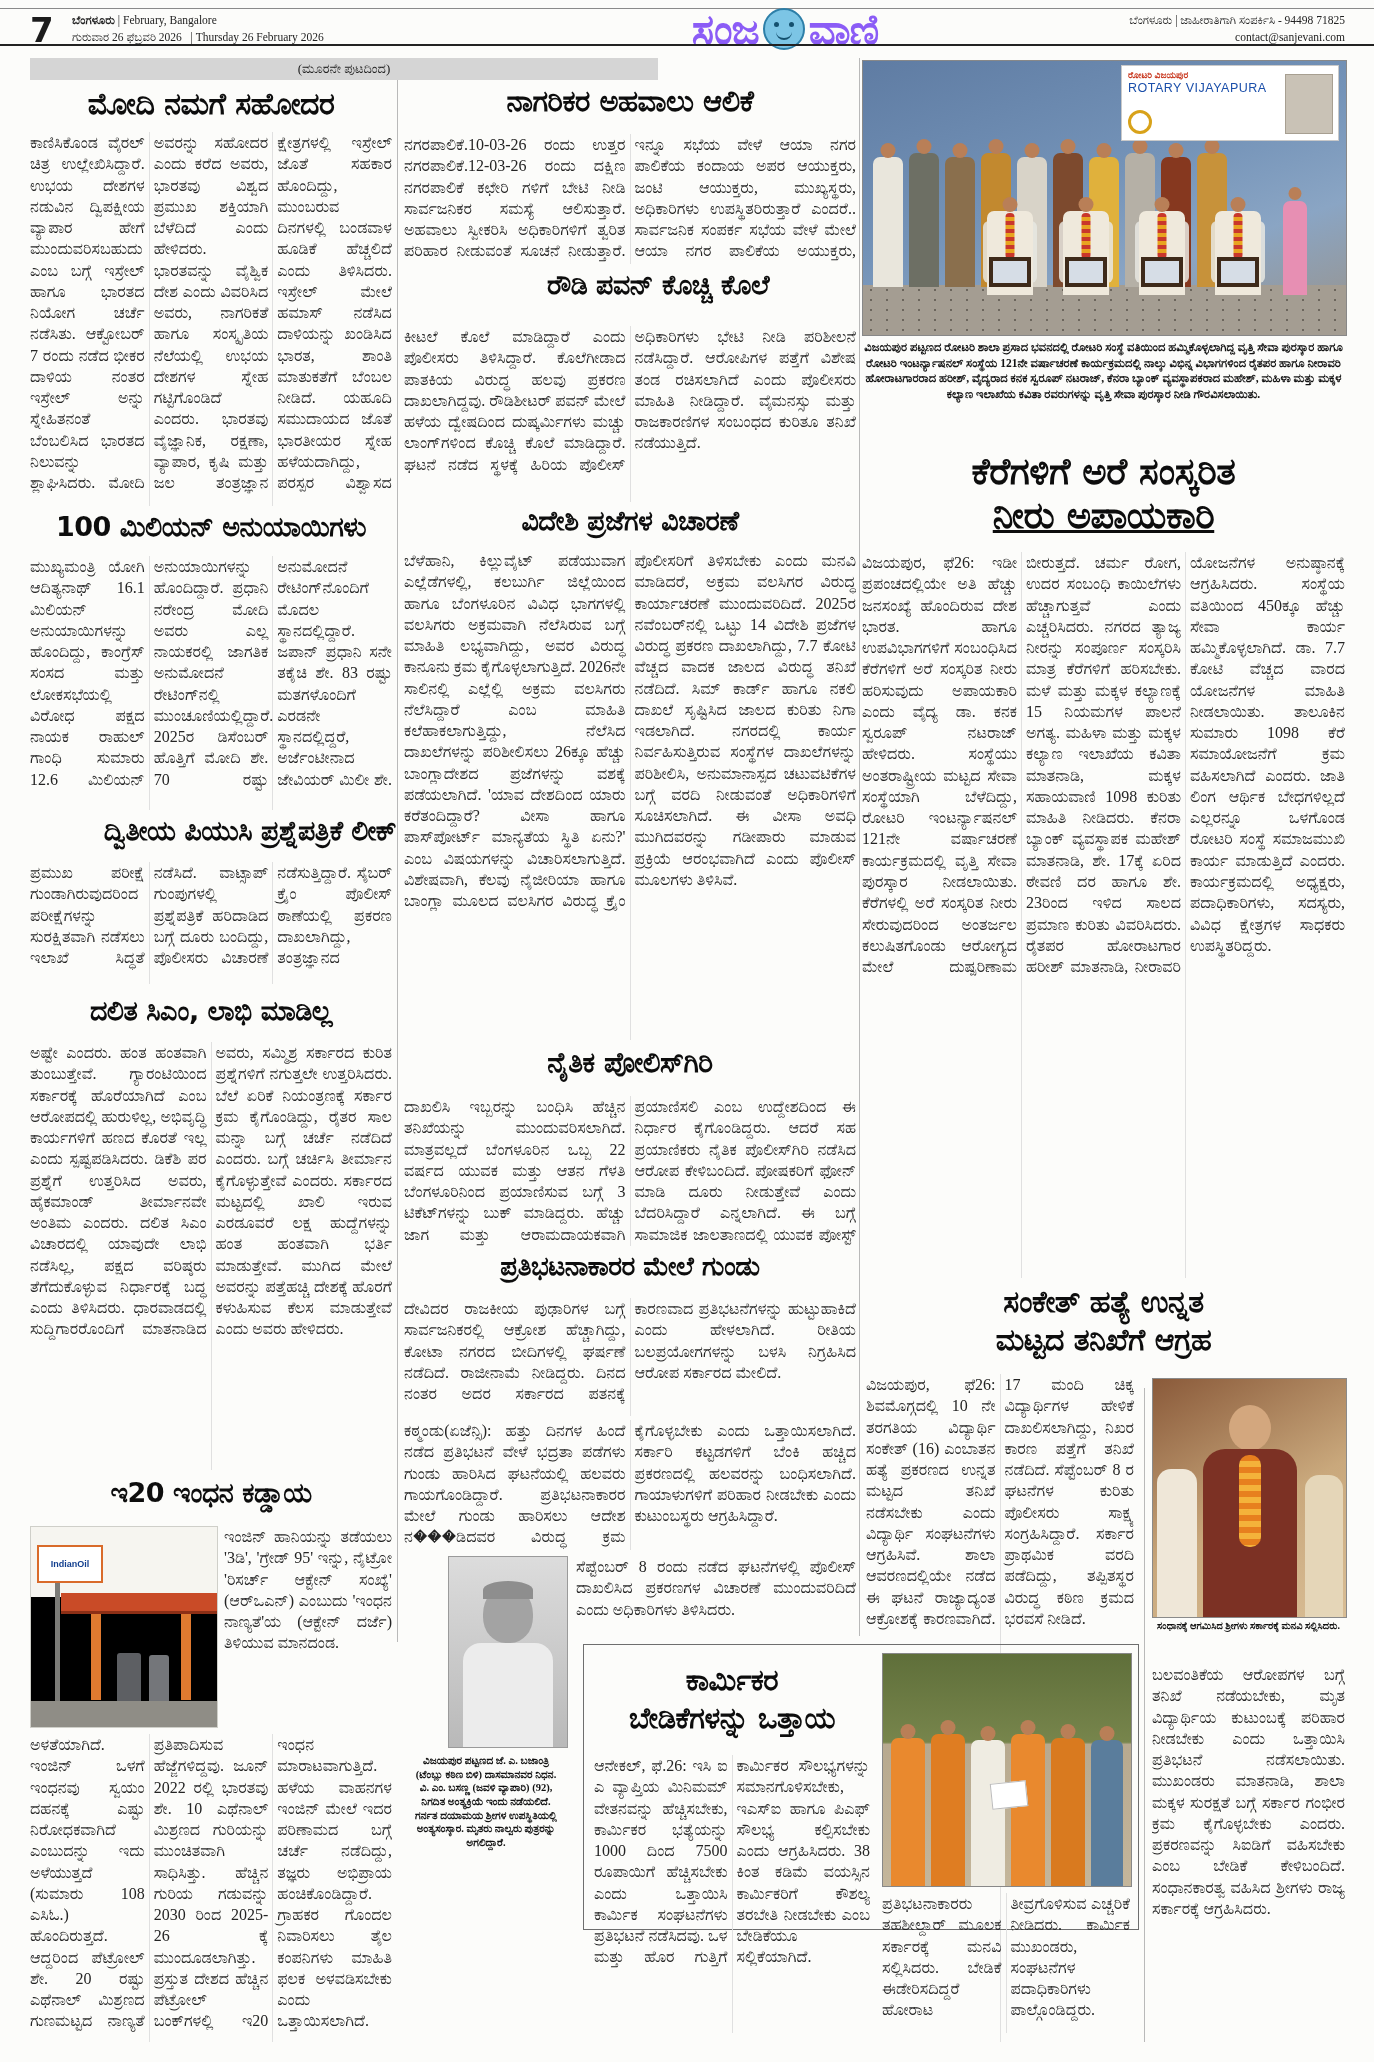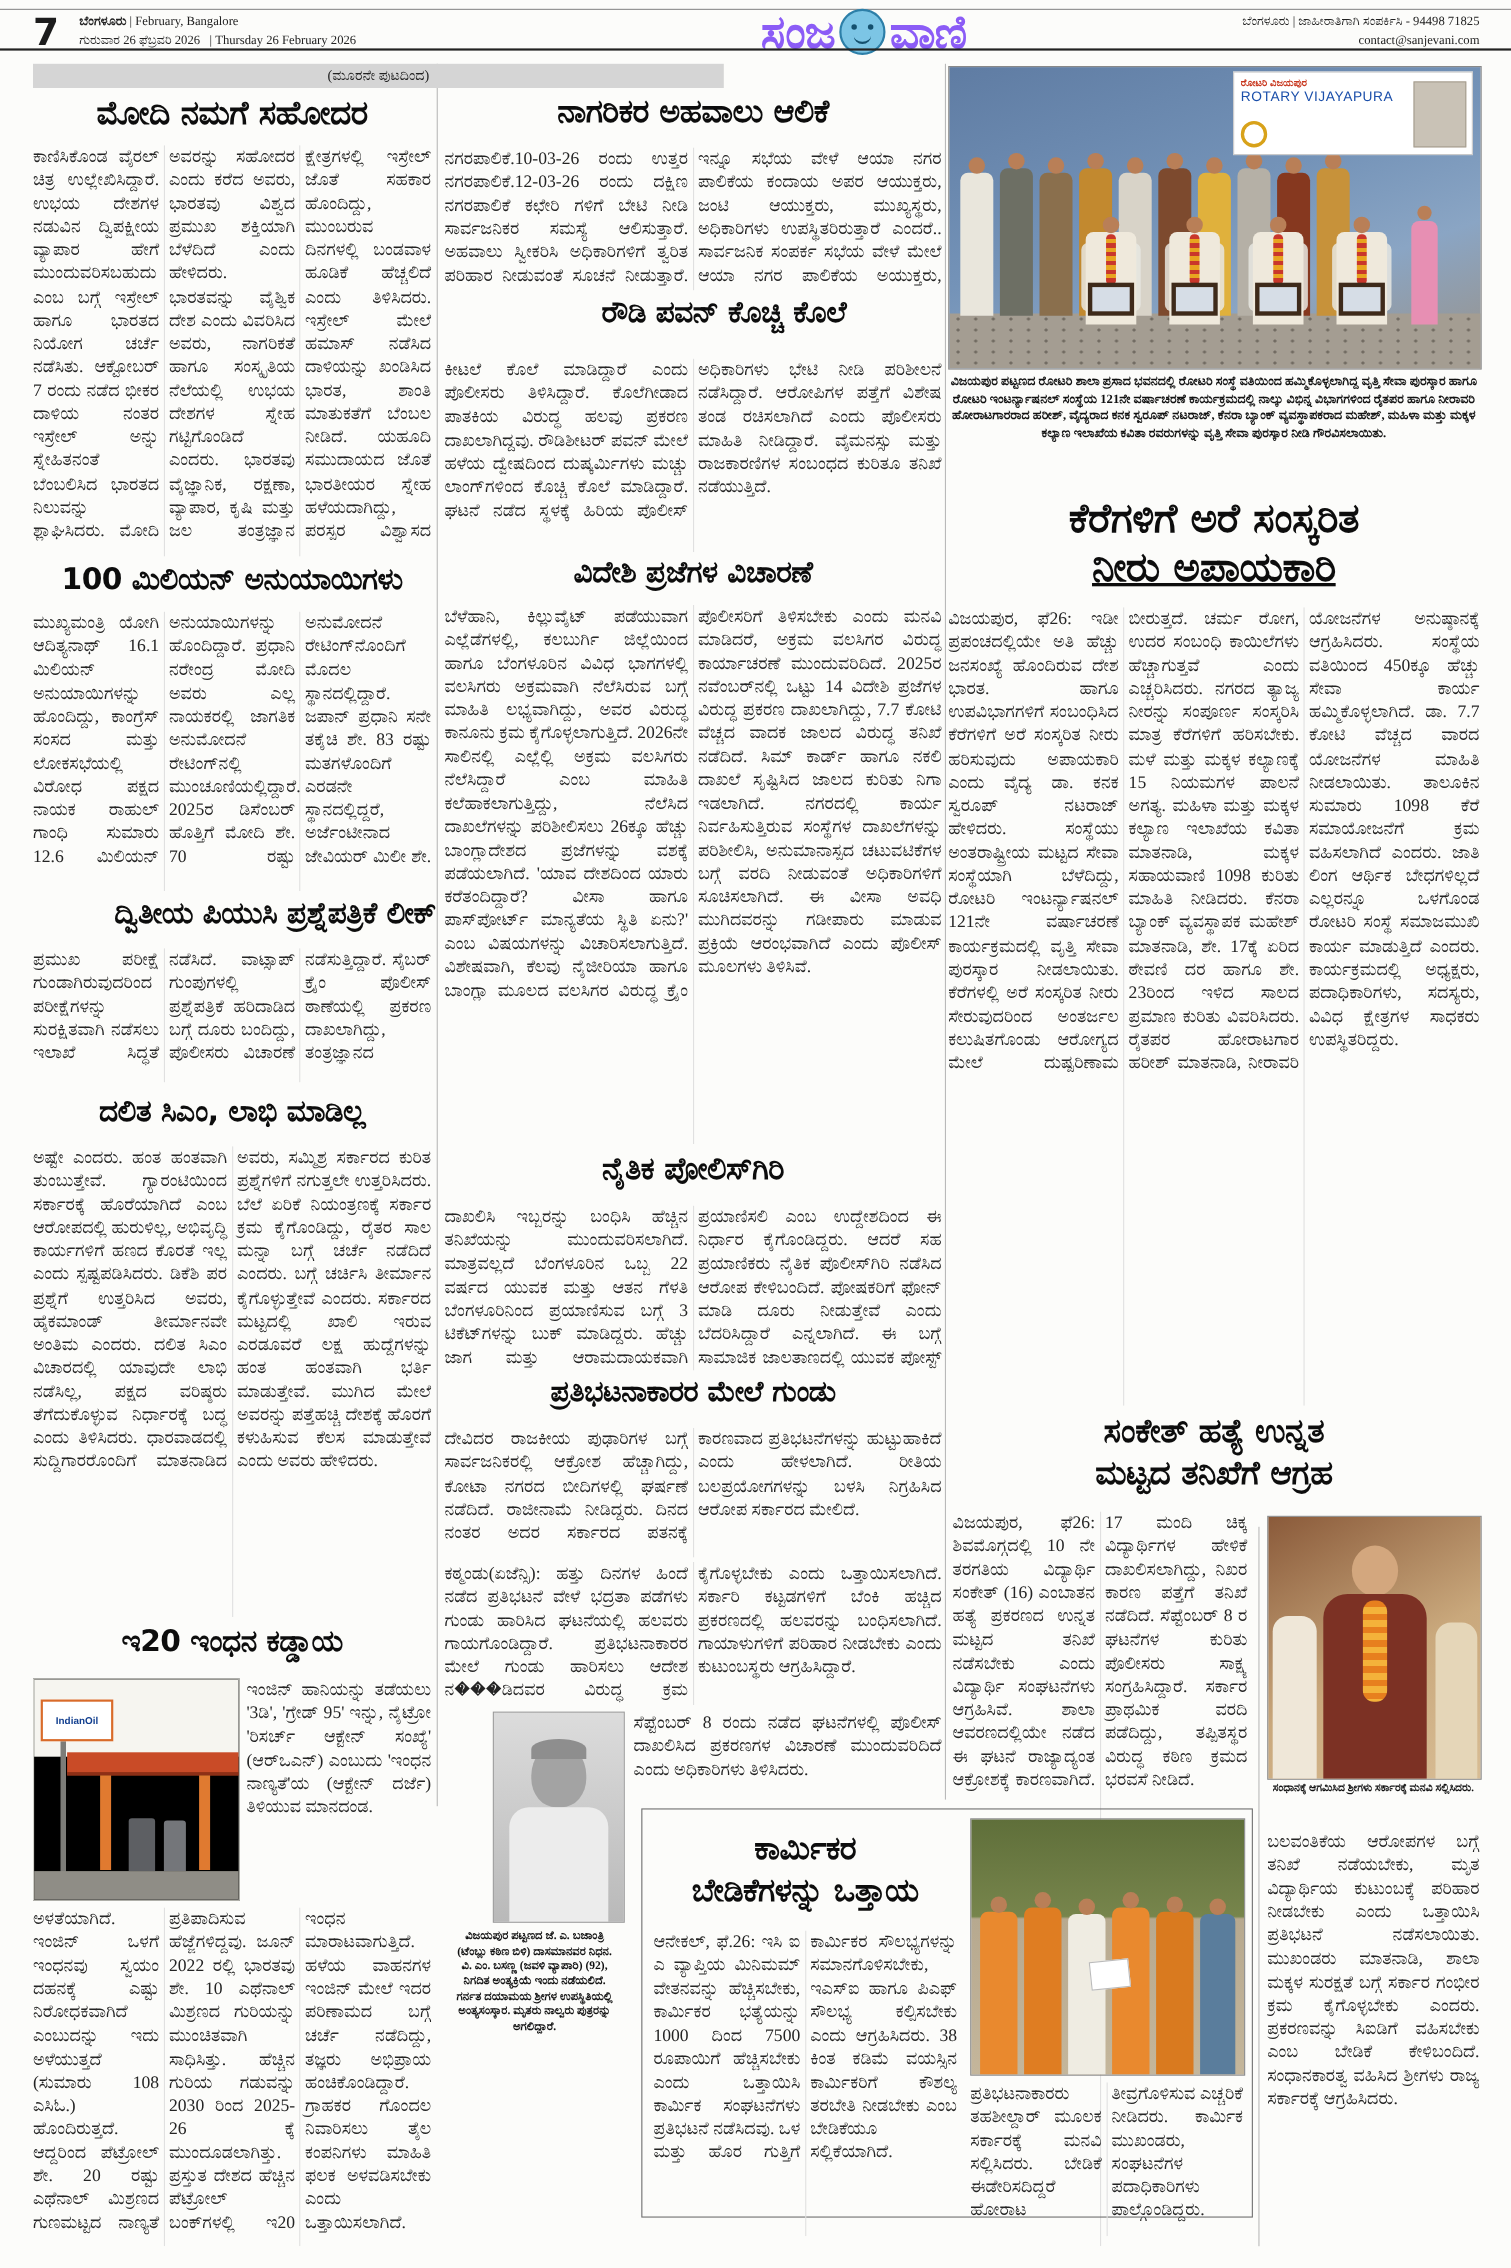--- a/index.html
+++ b/index.html
@@ -223,21 +223,21 @@
 <div class="photo" style="left:1152px;top:1378px;width:193px;height:238px;background:linear-gradient(150deg,#8a5a3a 0%,#c9a87c 55%,#d8bd95 100%);border:1px solid #8a8a8a;">
   <div class="abs" style="left:76px;top:26px;width:42px;height:46px;border-radius:50%;background:#d3a77e;"></div>
   <div class="abs" style="left:50px;top:70px;width:94px;height:168px;border-radius:22px 22px 0 0;background:#7c3124;"></div>
   <div class="abs" style="left:86px;top:76px;width:22px;height:92px;background:repeating-linear-gradient(#e77f1e 0 6px,#f4b23a 6px 12px);border-radius:10px;"></div>
   <div class="abs" style="left:4px;top:90px;width:40px;height:148px;border-radius:14px 14px 0 0;background:#efe7d8;"></div>
   <div class="abs" style="left:152px;top:96px;width:38px;height:142px;border-radius:14px 14px 0 0;background:#e5d6b8;"></div>
 </div>
 <div class="abs smallcap" style="left:1152px;top:1620px;width:193px;height:40px;">ಸಂಧಾನಕ್ಕೆ ಆಗಮಿಸಿದ ಶ್ರೀಗಳು ಸರ್ಕಾರಕ್ಕೆ ಮನವಿ ಸಲ್ಲಿಸಿದರು.</div>
 <div class="abs body-txt" style="left:1152px;top:1664px;width:193px;height:378px;">ಬಲವಂತಿಕೆಯ ಆರೋಪಗಳ ಬಗ್ಗೆ ತನಿಖೆ ನಡೆಯಬೇಕು, ಮೃತ ವಿದ್ಯಾರ್ಥಿಯ ಕುಟುಂಬಕ್ಕೆ ಪರಿಹಾರ ನೀಡಬೇಕು ಎಂದು ಒತ್ತಾಯಿಸಿ ಪ್ರತಿಭಟನೆ ನಡೆಸಲಾಯಿತು. ಮುಖಂಡರು ಮಾತನಾಡಿ, ಶಾಲಾ ಮಕ್ಕಳ ಸುರಕ್ಷತೆ ಬಗ್ಗೆ ಸರ್ಕಾರ ಗಂಭೀರ ಕ್ರಮ ಕೈಗೊಳ್ಳಬೇಕು ಎಂದರು. ಪ್ರಕರಣವನ್ನು ಸಿಐಡಿಗೆ ವಹಿಸಬೇಕು ಎಂಬ ಬೇಡಿಕೆ ಕೇಳಿಬಂದಿದೆ. ಸಂಧಾನಕಾರತ್ವ ವಹಿಸಿದ ಶ್ರೀಗಳು ರಾಜ್ಯ ಸರ್ಕಾರಕ್ಕೆ ಆಗ್ರಹಿಸಿದರು.</div>
 
-<div class="abs" style="left:583px;top:1644px;width:556px;height:372px;border:1px solid #6e6e6e;box-sizing:border-box;">
+<div class="abs" style="left:583px;top:1644px;width:556px;height:286px;border:1px solid #6e6e6e;box-sizing:border-box;">
   <div class="abs hl" style="left:10px;top:20px;width:276px;font-size:29px;">ಕಾರ್ಮಿಕರ</div>
   <div class="abs hl" style="left:10px;top:58px;width:276px;font-size:29px;">ಬೇಡಿಕೆಗಳನ್ನು ಒತ್ತಾಯ</div>
   <div class="abs body-txt c2" style="left:10px;top:110px;width:276px;height:278px;">ಆನೇಕಲ್, ಫೆ.26: ಇಸಿ ಐ ಎ ವ್ಯಾಪ್ತಿಯ ಮಿನಿಮಮ್ ವೇತನವನ್ನು ಹೆಚ್ಚಿಸಬೇಕು, ಕಾರ್ಮಿಕರ ಭತ್ಯೆಯನ್ನು 1000 ದಿಂದ 7500 ರೂಪಾಯಿಗೆ ಹೆಚ್ಚಿಸಬೇಕು ಎಂದು ಒತ್ತಾಯಿಸಿ ಕಾರ್ಮಿಕ ಸಂಘಟನೆಗಳು ಪ್ರತಿಭಟನೆ ನಡೆಸಿದವು. ಒಳ ಮತ್ತು ಹೊರ ಗುತ್ತಿಗೆ ಕಾರ್ಮಿಕರ ಸೌಲಭ್ಯಗಳನ್ನು ಸಮಾನಗೊಳಿಸಬೇಕು, ಇಎಸ್‌ಐ ಹಾಗೂ ಪಿಎಫ್ ಸೌಲಭ್ಯ ಕಲ್ಪಿಸಬೇಕು ಎಂದು ಆಗ್ರಹಿಸಿದರು. 38 ಕಿಂತ ಕಡಿಮೆ ವಯಸ್ಸಿನ ಕಾರ್ಮಿಕರಿಗೆ ಕೌಶಲ್ಯ ತರಬೇತಿ ನೀಡಬೇಕು ಎಂಬ ಬೇಡಿಕೆಯೂ ಸಲ್ಲಿಕೆಯಾಗಿದೆ.</div>
 
   <div class="photo" style="left:298px;top:8px;width:248px;height:232px;background:linear-gradient(#5f6f3a 0%,#77854c 38%,#b7a98f 39%,#c4b69b 100%);border:1px solid #888;">
     <div class="fig" style="left:8px;top:84px;width:34px;height:148px;background:#e9892e;">
         <span class="hd"></span>
       </div>
     <div class="fig" style="left:48px;top:80px;width:34px;height:152px;background:#df7d22;">
         <span class="hd"></span>

